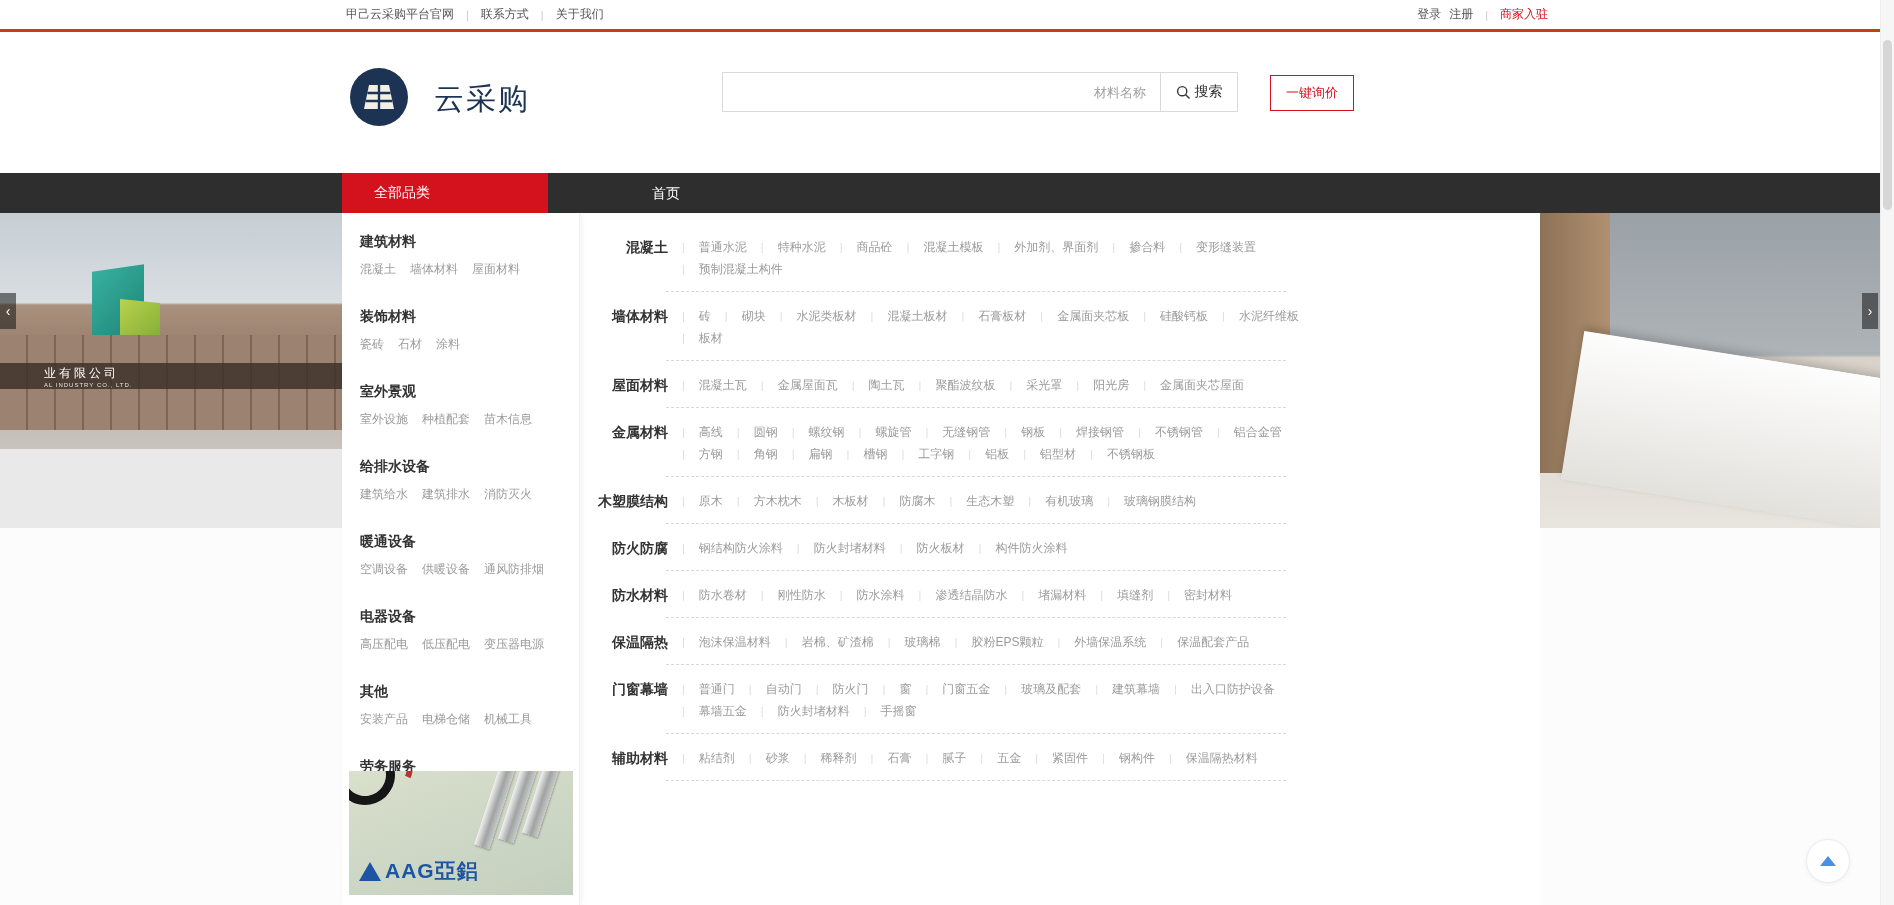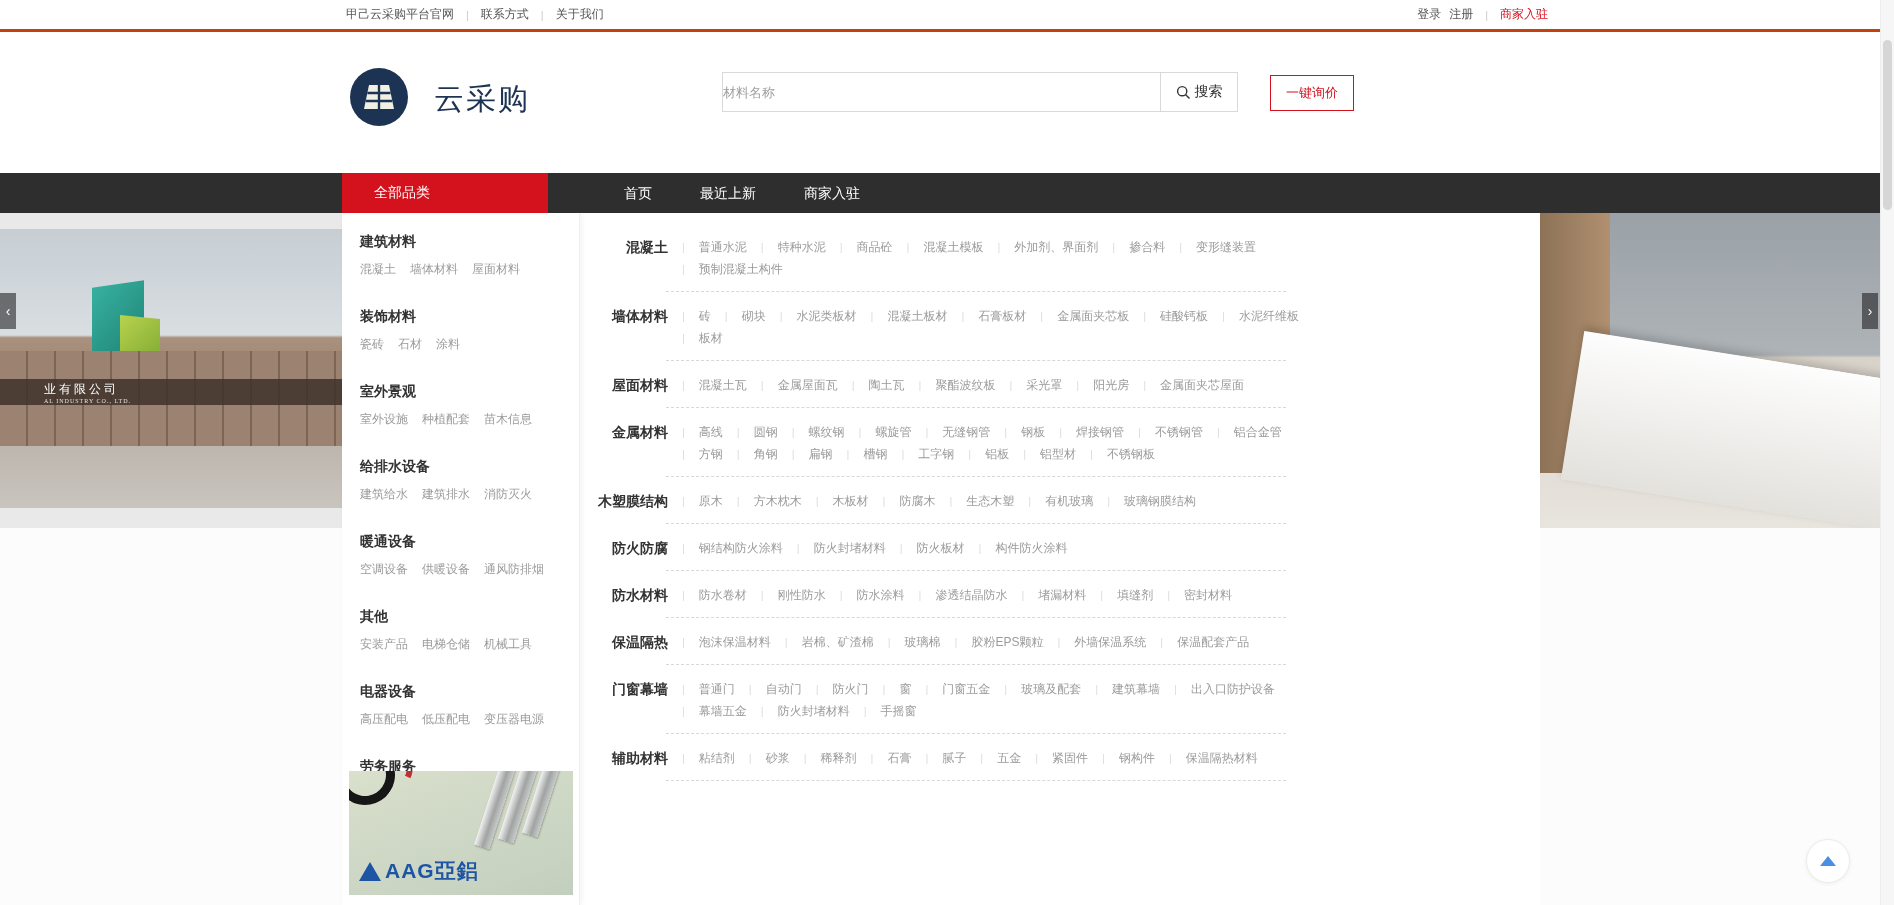--- a/index.html
+++ b/index.html
@@ -19,36 +19,36 @@
   .topbar-left,.topbar-right{display:flex;align-items:center;}
   .tb-link{color:#555;margin:0 4px;}
   .tb-sep{color:#ccc;margin:0 8px;font-size:11px;}
   .tb-link.red{color:var(--accent);}
 
   
   .header{height:141px;background:#fff;position:relative;z-index:30;}
   .logo-wrap{position:absolute;left:8px;top:36px;display:flex;align-items:center;}
   .brand-text{font-size:30px;color:var(--navy);margin-left:26px;letter-spacing:2px;text-align:center;}
   .search-wrap{position:absolute;left:380px;top:40px;display:flex;}
-  .search-input{width:438px;height:40px;border:1px solid #d9d9d9;border-right:none;padding:0 0;font-size:13px;color:#333;outline:none;font-family:inherit;}
+  .search-input{width:438px;height:40px;border:1px solid #d9d9d9;border-right:none;padding:0 14px;font-size:13px;color:#333;outline:none;font-family:inherit;text-align:right;}
   .search-input::placeholder{color:#9f9f9f;}
   .search-btn{width:78px;height:40px;border:1px solid #d9d9d9;background:#fff;font-size:14px;color:#333;display:flex;align-items:center;justify-content:center;gap:4px;cursor:pointer;font-family:inherit;}
   .quote-btn{position:absolute;left:928px;top:43px;width:84px;height:36px;border:1px solid var(--accent);color:var(--accent);background:#fff;font-size:13px;cursor:pointer;font-family:inherit;}
 
   
   .navbar{height:40px;background:var(--nav-bg);position:relative;z-index:30;}
   .nav-inner{display:flex;align-items:stretch;height:40px;}
   .all-cats{width:206px;background:var(--accent);color:#fff;font-size:14px;display:flex;align-items:center;padding-left:32px;cursor:pointer;}
-  .nav-menu{display:flex;align-items:flex-end;margin-left:52px;}
+  .nav-menu{display:flex;align-items:flex-end;margin-left:52px;flex-direction:column;}
   .nav-item{color:#fff;font-size:14px;padding:0 24px;line-height:40px;display:inline-block;}
 
   
   .banner{position:absolute;top:213px;left:0;width:1880px;height:315px;overflow:hidden;background:#e9e9e9;z-index:1;}
-  .banner-left{position:absolute;left:0;top:16px;width:342px;height:279px;
-    background:linear-gradient(180deg,#c6ced4 0%,#d9dee1 38%,#a9917d 39%,#8d7463 70%,#b8b2aa 71%,#c9c4bd 100%);font-family:Liberation Serif, serif;}
+  .banner-left{position:absolute;left:0;top:0;width:342px;height:236px;
+    background:linear-gradient(180deg,#c6ced4 0%,#d9dee1 38%,#a9917d 39%,#8d7463 70%,#b8b2aa 71%,#c9c4bd 100%);}
   .bl-win{position:absolute;left:0;top:122px;width:342px;height:95px;
     background:repeating-linear-gradient(90deg,#9c8270 0 26px,#7b6555 26px 28px);}
   .bl-band{position:absolute;left:0;top:150px;width:342px;height:26px;background:rgba(60,48,40,.82);color:#fff;padding:2px 0 0 44px;}
   .bl-cn{font-size:12px;letter-spacing:3px;}
   .bl-en{font-size:6px;letter-spacing:1px;color:#e8e2da;}
   .bl-glass1{position:absolute;left:92px;top:55px;width:52px;height:70px;background:linear-gradient(135deg,#37b0a0,#1f8577);transform:skewY(-8deg);}
   .bl-glass2{position:absolute;left:120px;top:88px;width:40px;height:46px;background:linear-gradient(135deg,#b8d34e,#7ea832);transform:skewY(6deg);}
   .banner-right{position:absolute;left:1540px;top:0;width:340px;height:315px;
     background:linear-gradient(180deg,#9aa1a7 0%,#aeb3b7 45%,#d8d2c9 46%,#e8e4de 100%);}
   .br-wall{position:absolute;left:0;top:0;width:70px;height:260px;background:linear-gradient(90deg,#8d7257,#b09070);}
@@ -206,33 +206,33 @@
           </div>
           <div class="side-group">
             <h3 class="side-title">暖通设备</h3>
             <div class="side-items">
               <a class="side-link">空调设备</a>
               <a class="side-link">供暖设备</a>
               <a class="side-link">通风防排烟</a>
             </div>
           </div>
           <div class="side-group">
+            <h3 class="side-title">电器设备</h3>
+            <div class="side-items">
+              <a class="side-link">高压配电</a>
+              <a class="side-link">低压配电</a>
+              <a class="side-link">变压器电源</a>
+            </div>
+          </div>
+          <div class="side-group">
             <h3 class="side-title">其他</h3>
             <div class="side-items">
               <a class="side-link">安装产品</a>
               <a class="side-link">电梯仓储</a>
               <a class="side-link">机械工具</a>
-            </div>
-          </div>
-          <div class="side-group">
-            <h3 class="side-title">电器设备</h3>
-            <div class="side-items">
-              <a class="side-link">高压配电</a>
-              <a class="side-link">低压配电</a>
-              <a class="side-link">变压器电源</a>
             </div>
           </div>
           <div class="side-group">
             <h3 class="side-title">劳务服务</h3>
             <div class="side-items">
               <a class="side-link">施工人员</a>
             </div>
           </div>
         </div>
       <div class="side-ad">

